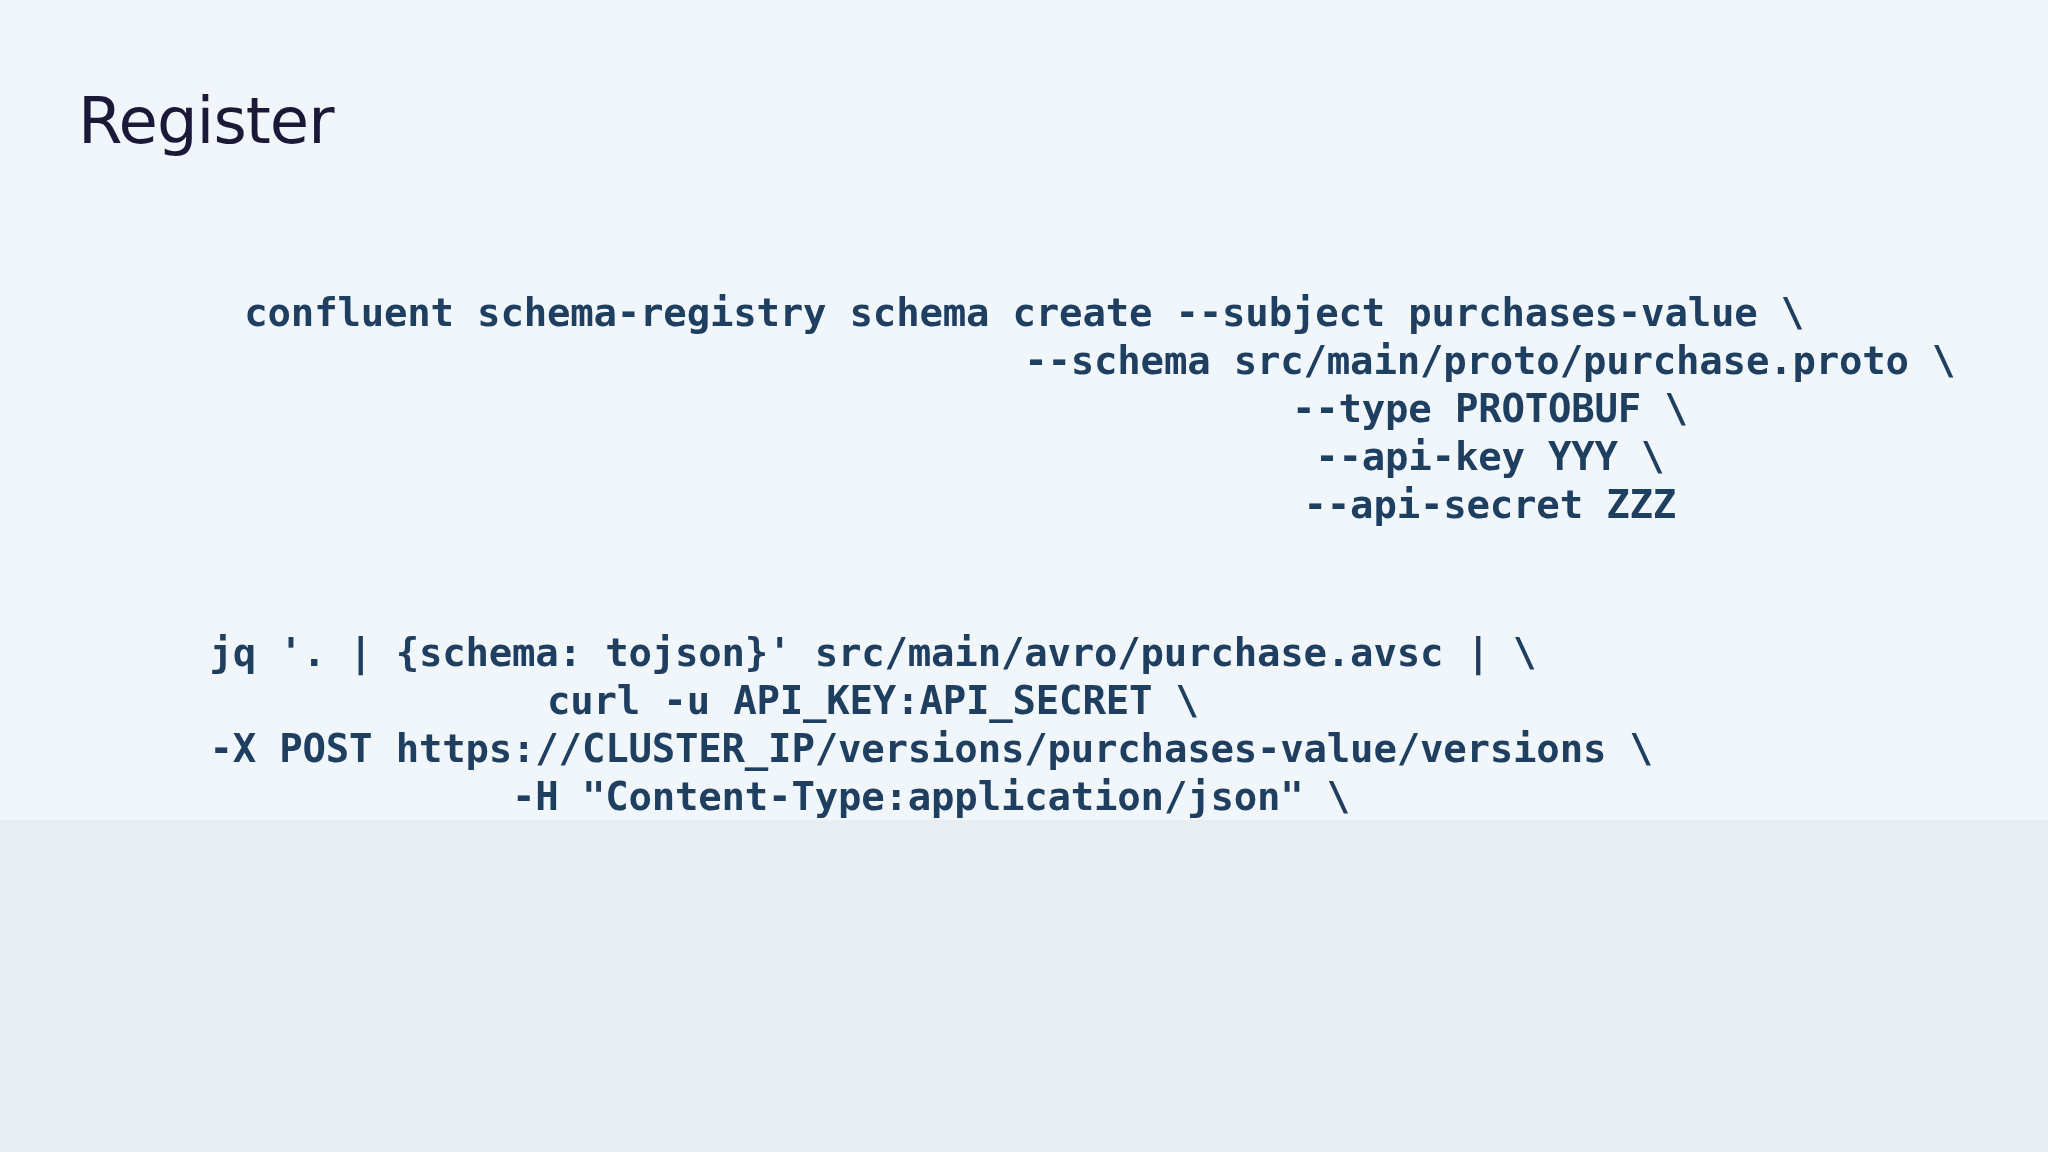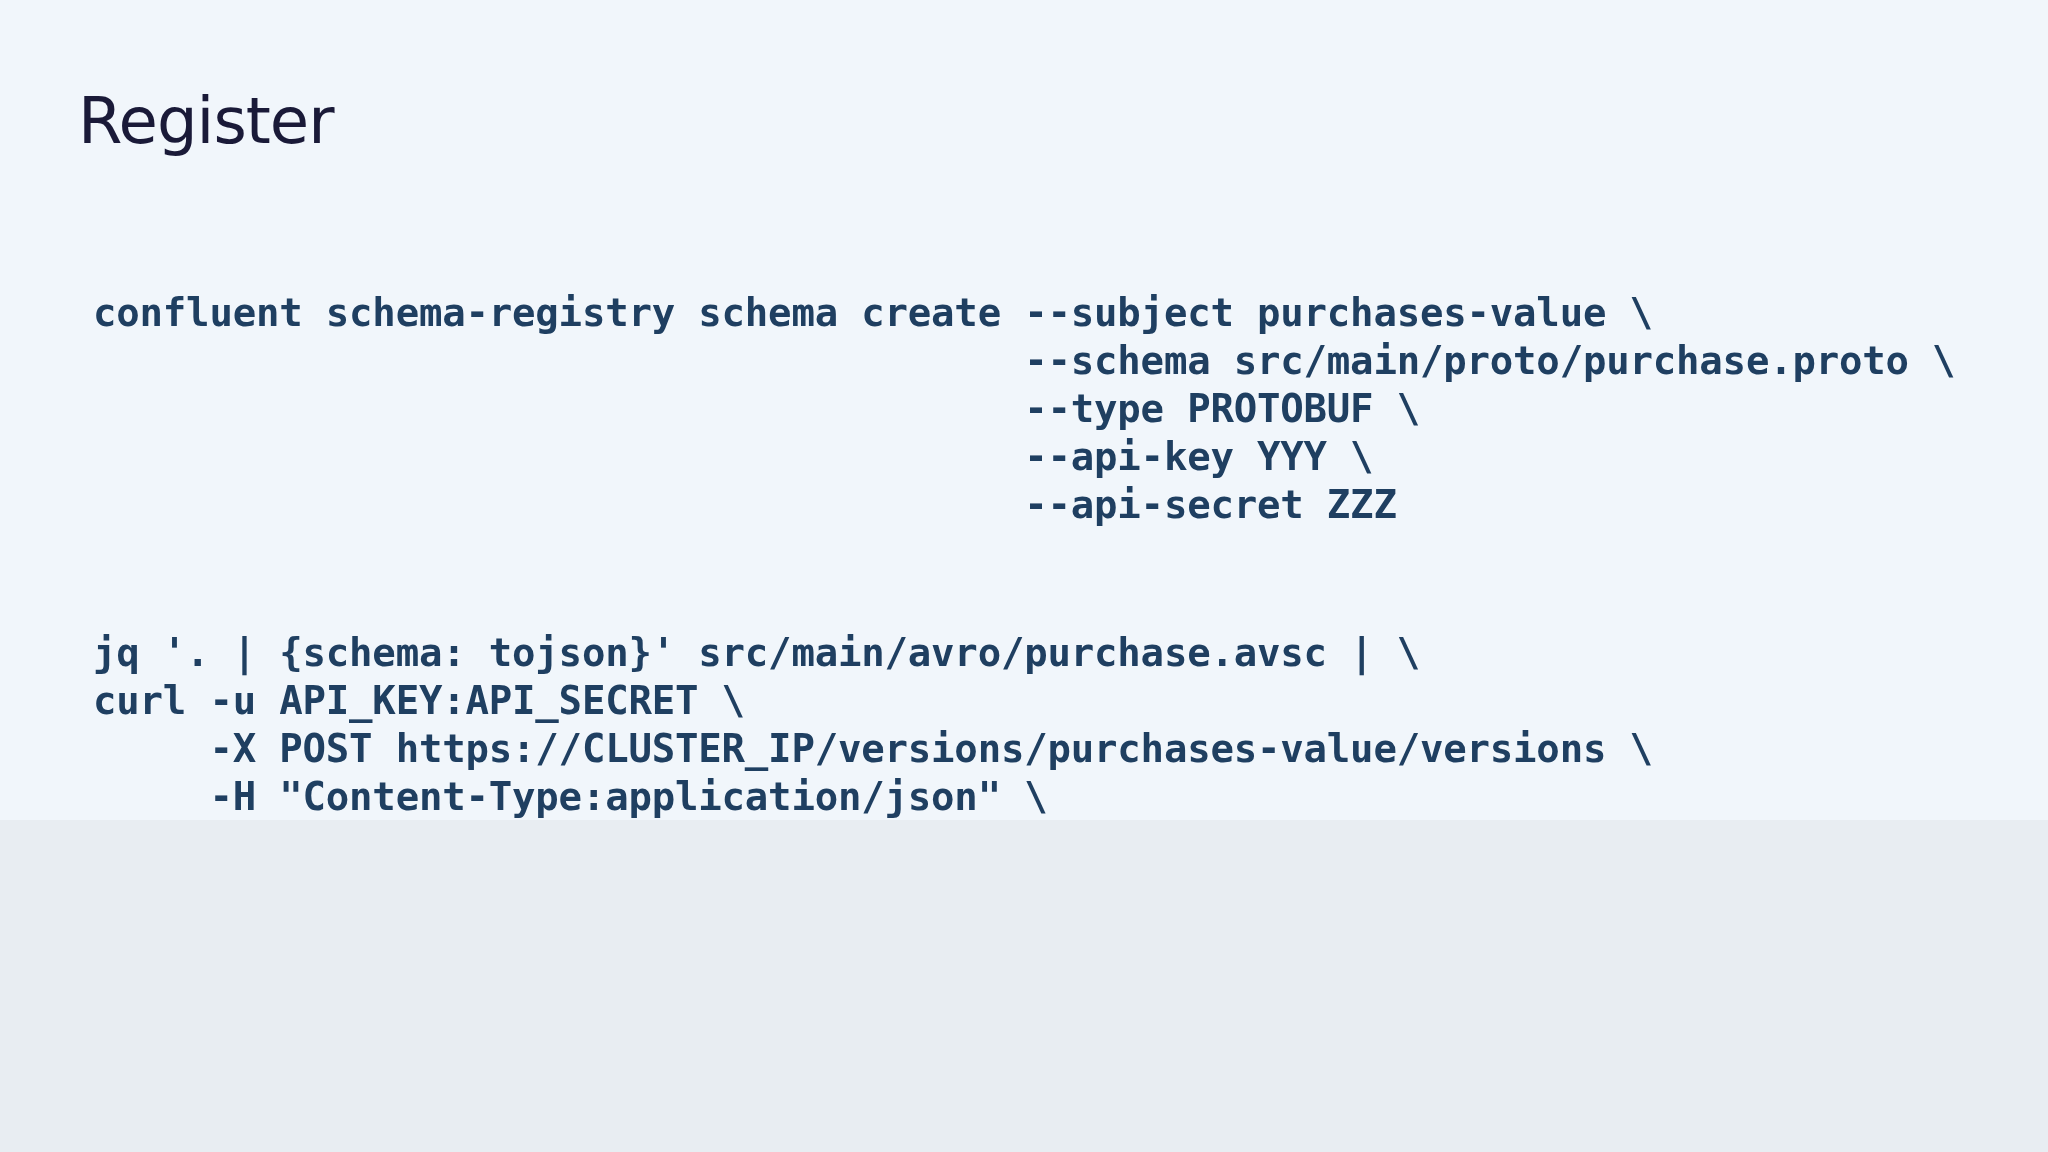--- a/index.html
+++ b/index.html
@@ -30,20 +30,21 @@
   pre.code {
     position: absolute;
     margin: 0;
     font-family: "DejaVu Sans Mono", monospace;
     font-weight: bold;
     font-size: 39px;
     line-height: 48px;
     letter-spacing: -0.2px;
     color: #1f3f61;
     white-space: pre;
+    text-align: center;
   }
   .code-block-1 {
     left: 93px;
     top: 289px;
   }
   .code-block-2 {
     left: 93px;
     top: 629px;
   }
   .footer-handle {

